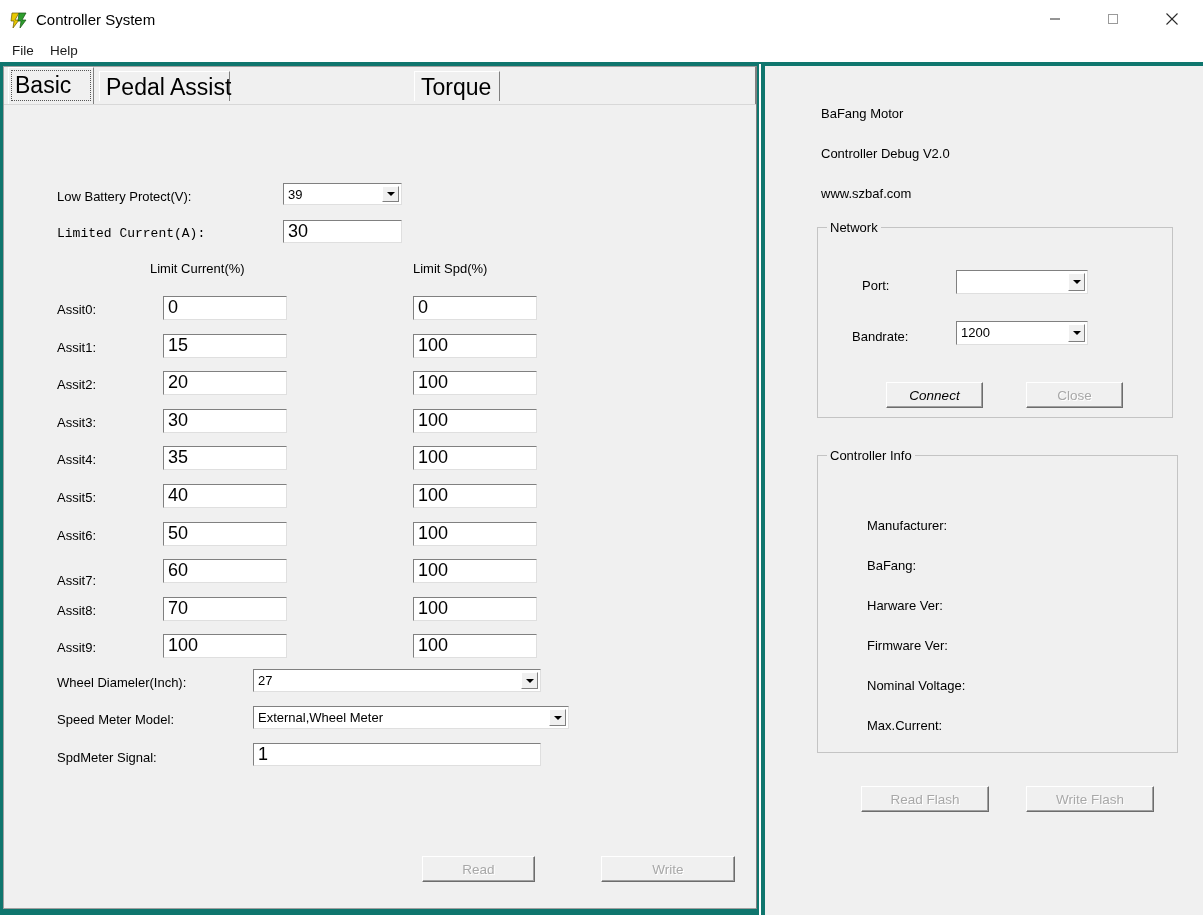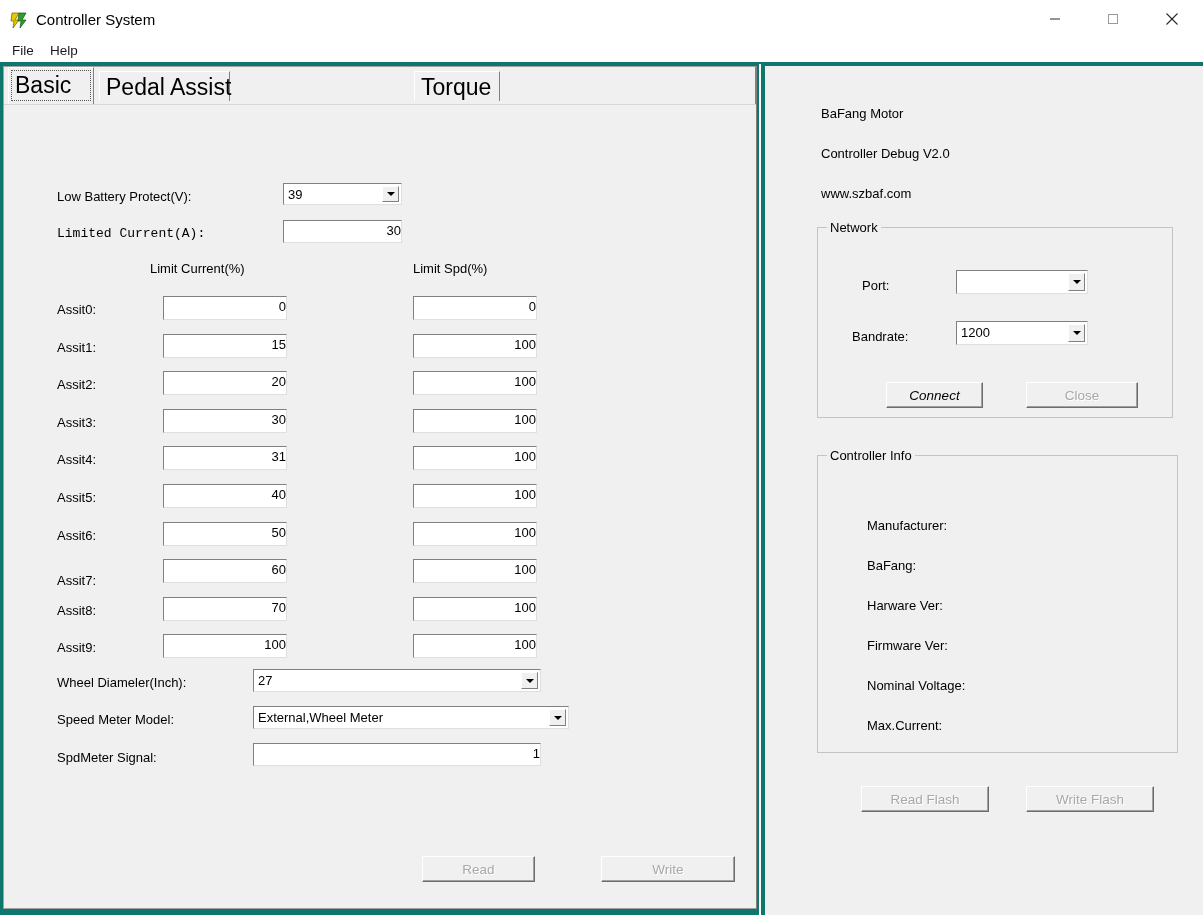--- a/index.html
+++ b/index.html
@@ -92,24 +92,24 @@
     position: absolute; font-size: 13px; color: #000000; white-space: nowrap;
     line-height: 16px;
   }
   .textbox {
     position: absolute; background: #ffffff;
     border-top: 1px solid #808080;
     border-left: 1px solid #808080;
     border-right: 1px solid #dfdfdf;
     border-bottom: 1px solid #dfdfdf;
     box-sizing: border-box;
-    font-size: 13px; color: #000000;
+    font-size: 18px; color: #000000;
     padding: 2px 0 0 4px;
     line-height: 16px;
-    overflow: hidden; white-space: nowrap; text-align: right;
+    overflow: hidden; white-space: nowrap;
   }
   .combo {
     position: absolute; background: #ffffff;
     border-top: 1px solid #808080;
     border-left: 1px solid #808080;
     border-right: 1px solid #dfdfdf;
     border-bottom: 1px solid #dfdfdf;
     box-sizing: border-box;
     font-size: 13px; color: #000000;
     line-height: 16px;
@@ -258,21 +258,21 @@
           <div class="lbl" style="left: 53px; top: 235px;">Assit1:</div>
           <div class="textbox" style="left: 159px; top: 229px; width: 124px; height: 24px;">15</div>
           <div class="textbox" style="left: 409px; top: 229px; width: 124px; height: 24px;">100</div>
           <div class="lbl" style="left: 53px; top: 272px;">Assit2:</div>
           <div class="textbox" style="left: 159px; top: 266px; width: 124px; height: 24px;">20</div>
           <div class="textbox" style="left: 409px; top: 266px; width: 124px; height: 24px;">100</div>
           <div class="lbl" style="left: 53px; top: 310px;">Assit3:</div>
           <div class="textbox" style="left: 159px; top: 304px; width: 124px; height: 24px;">30</div>
           <div class="textbox" style="left: 409px; top: 304px; width: 124px; height: 24px;">100</div>
           <div class="lbl" style="left: 53px; top: 347px;">Assit4:</div>
-          <div class="textbox" style="left: 159px; top: 341px; width: 124px; height: 24px;">31</div>
+          <div class="textbox" style="left: 159px; top: 341px; width: 124px; height: 24px;">35</div>
           <div class="textbox" style="left: 409px; top: 341px; width: 124px; height: 24px;">100</div>
           <div class="lbl" style="left: 53px; top: 385px;">Assit5:</div>
           <div class="textbox" style="left: 159px; top: 379px; width: 124px; height: 24px;">40</div>
           <div class="textbox" style="left: 409px; top: 379px; width: 124px; height: 24px;">100</div>
           <div class="lbl" style="left: 53px; top: 423px;">Assit6:</div>
           <div class="textbox" style="left: 159px; top: 417px; width: 124px; height: 24px;">50</div>
           <div class="textbox" style="left: 409px; top: 417px; width: 124px; height: 24px;">100</div>
           <div class="lbl" style="left: 53px; top: 468px;">Assit7:</div>
           <div class="textbox" style="left: 159px; top: 454px; width: 124px; height: 24px;">60</div>
           <div class="textbox" style="left: 409px; top: 454px; width: 124px; height: 24px;">100</div>
@@ -336,21 +336,21 @@
       <div class="combo" style="left:138px; top:93px; width:132px; height:24px;">
         <span class="cval">1200</span>
         <span class="cbtn">
             <i></i>
           </span>
       </div>
 
       <div class="btn" style="left:68px; top:154px; width:97px; height:26px;font-style:italic;">
         <span>Connect</span>
       </div>
-      <div class="btn disabled" style="left:208px; top:154px; width:112px; height:26px;">
+      <div class="btn disabled" style="left:208px; top:154px; width:97px; height:26px;">
         <span>Close</span>
       </div>
     </div>
 
     <div class="groupbox" style="left:52px; top:389px; width:361px; height:298px;">
       <span class="gb-title">Controller Info</span>
       <div id="info-fields">
           <div class="rp-text" style="left: 49px; top: 62px;">Manufacturer:</div>
           <div class="rp-text" style="left: 185px; top: 62px;"></div>
           <div class="rp-text" style="left: 49px; top: 102px;">BaFang:</div>

